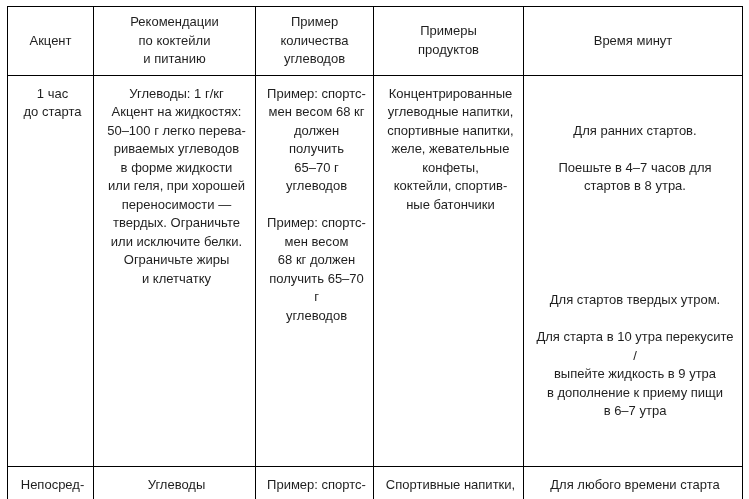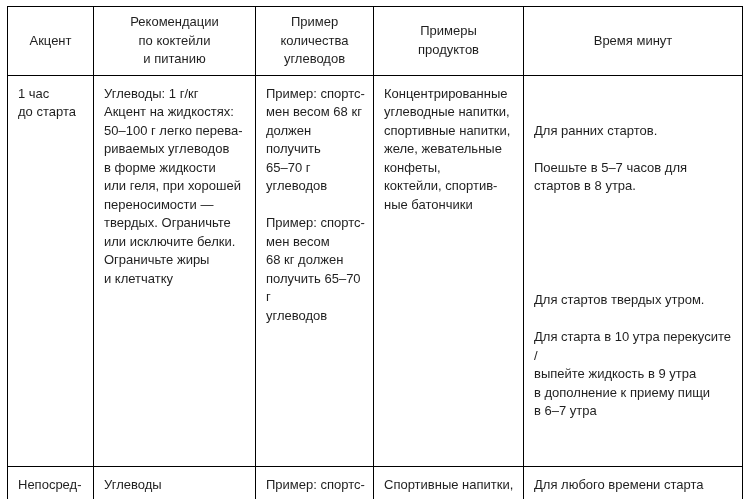--- a/index.html
+++ b/index.html
@@ -25,21 +25,21 @@
     font-weight: normal;
     white-space: pre-line;
   }
   th {
     text-align: center;
     vertical-align: middle;
     padding: 6px 4px;
     height: 64px;
   }
   td {
-    text-align: left;
+    text-align: center;
     vertical-align: top;
     padding: 9px 6px 8px 10px;
   }
   tr.row-1 { height: 223px; }
   tr.row-2 { height: 199px; }
   .italic { }
   .para-late { margin-top: 40px; }
 </style>
 </head>
 <body>
@@ -95,21 +95,21 @@
         <td>Концентрированные
 углеводные напитки,
 спортивные напитки,
 желе, жевательные
 конфеты,
 коктейли, спортив-
 ные батончики</td>
         <td>
           <div>
             <div class="italic">Для ранних стартов.</div>
-            <div>Поешьте в 5–7 часов для
+            <div>Поешьте в 4–7 часов для
 стартов в 8 утра.</div>
           </div>
           <div class="para-late">
             <div class="italic">Для стартов твердых утром.</div>
             <div>Для старта в 10 утра перекусите /
 выпейте жидкость в 9 утра
 в дополнение к приему пищи
 в 6–7 утра</div>
           </div>
         </td>

